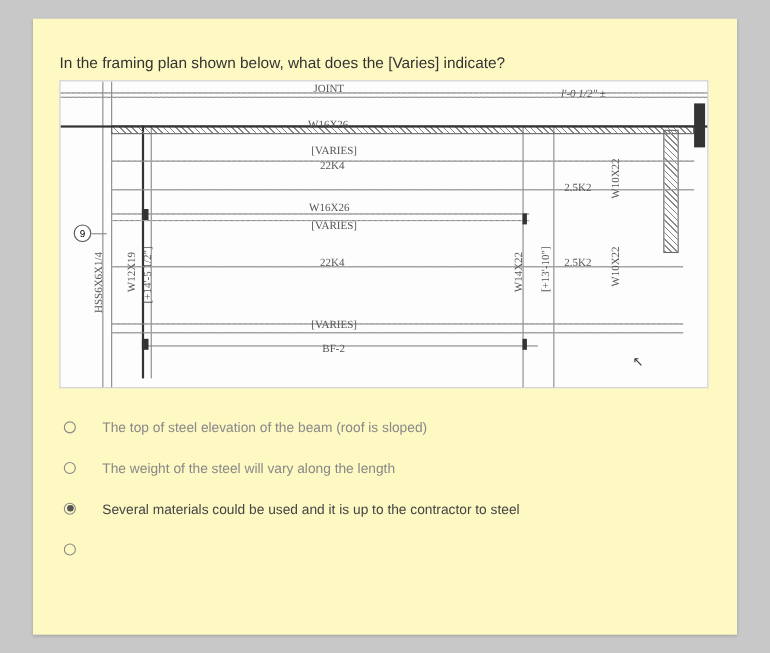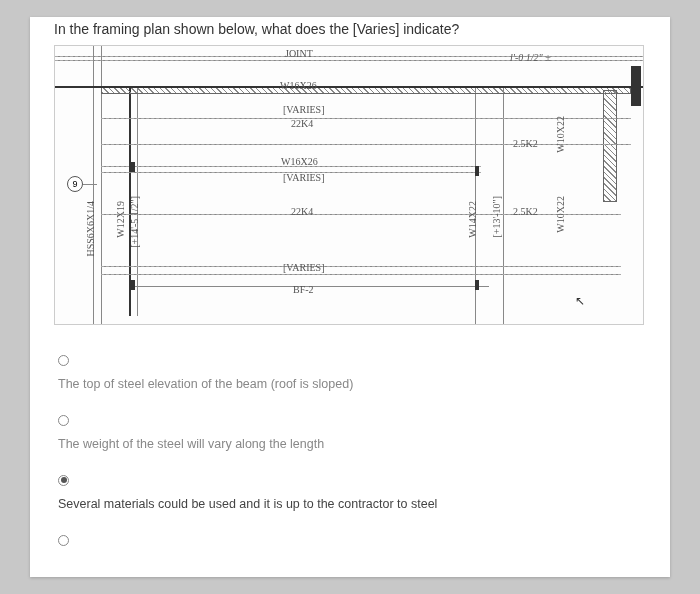--- a/index.html
+++ b/index.html
@@ -8,22 +8,22 @@
       height: 594px;
       background: #c8c8c8;
       font-family: Arial, sans-serif;
       display: flex;
       align-items: center;
       justify-content: center;
     }
     .card {
       width: 640px;
       height: 560px;
-      background: #ffffff;
-      padding: 4px 24px;
+      background: #fef9c3;
+      padding: 32px 24px;
       box-shadow: 0 1px 3px rgba(0,0,0,0.2);
     }
     .question {
       font-size: 14px;
       color: #333;
       margin-bottom: 8px;
     }
     .diagram {
       width: 590px;
       height: 280px;
@@ -56,25 +56,24 @@
       border: 1px solid #555;
       border-radius: 50%;
       display: flex; align-items:center; justify-content:center;
       background: #fff;
       font-size: 9px;
     }
     .options { margin-top: 14px; }
     .opt {
       display: flex;
       align-items: flex-start;
-      gap: 10px;
+      gap: 24px;
       padding: 10px 4px;
       font-size: 12.5px;
       color: #444;
-      flex-direction: column;
     }
     .radio {
       width: 11px; height: 11px;
       border: 1px solid #888;
       border-radius: 50%;
       flex-shrink: 0;
       margin-top: 2px;
       position: relative;
     }
     .radio.selected::after {

